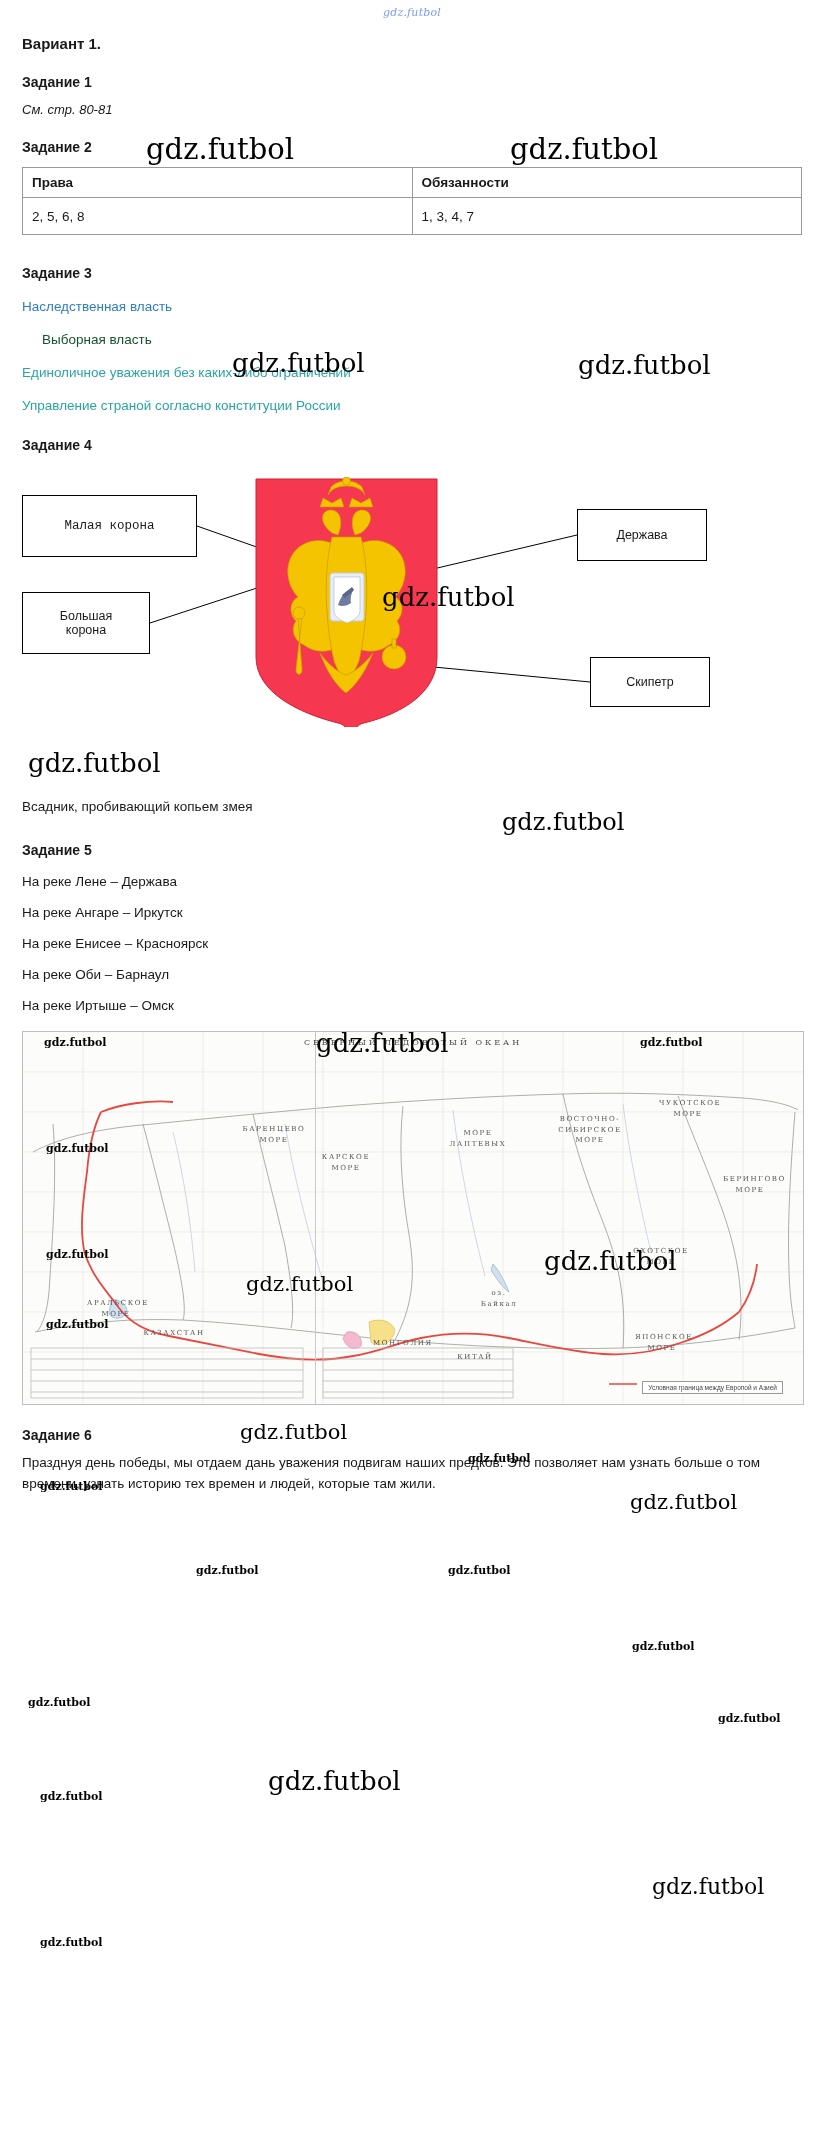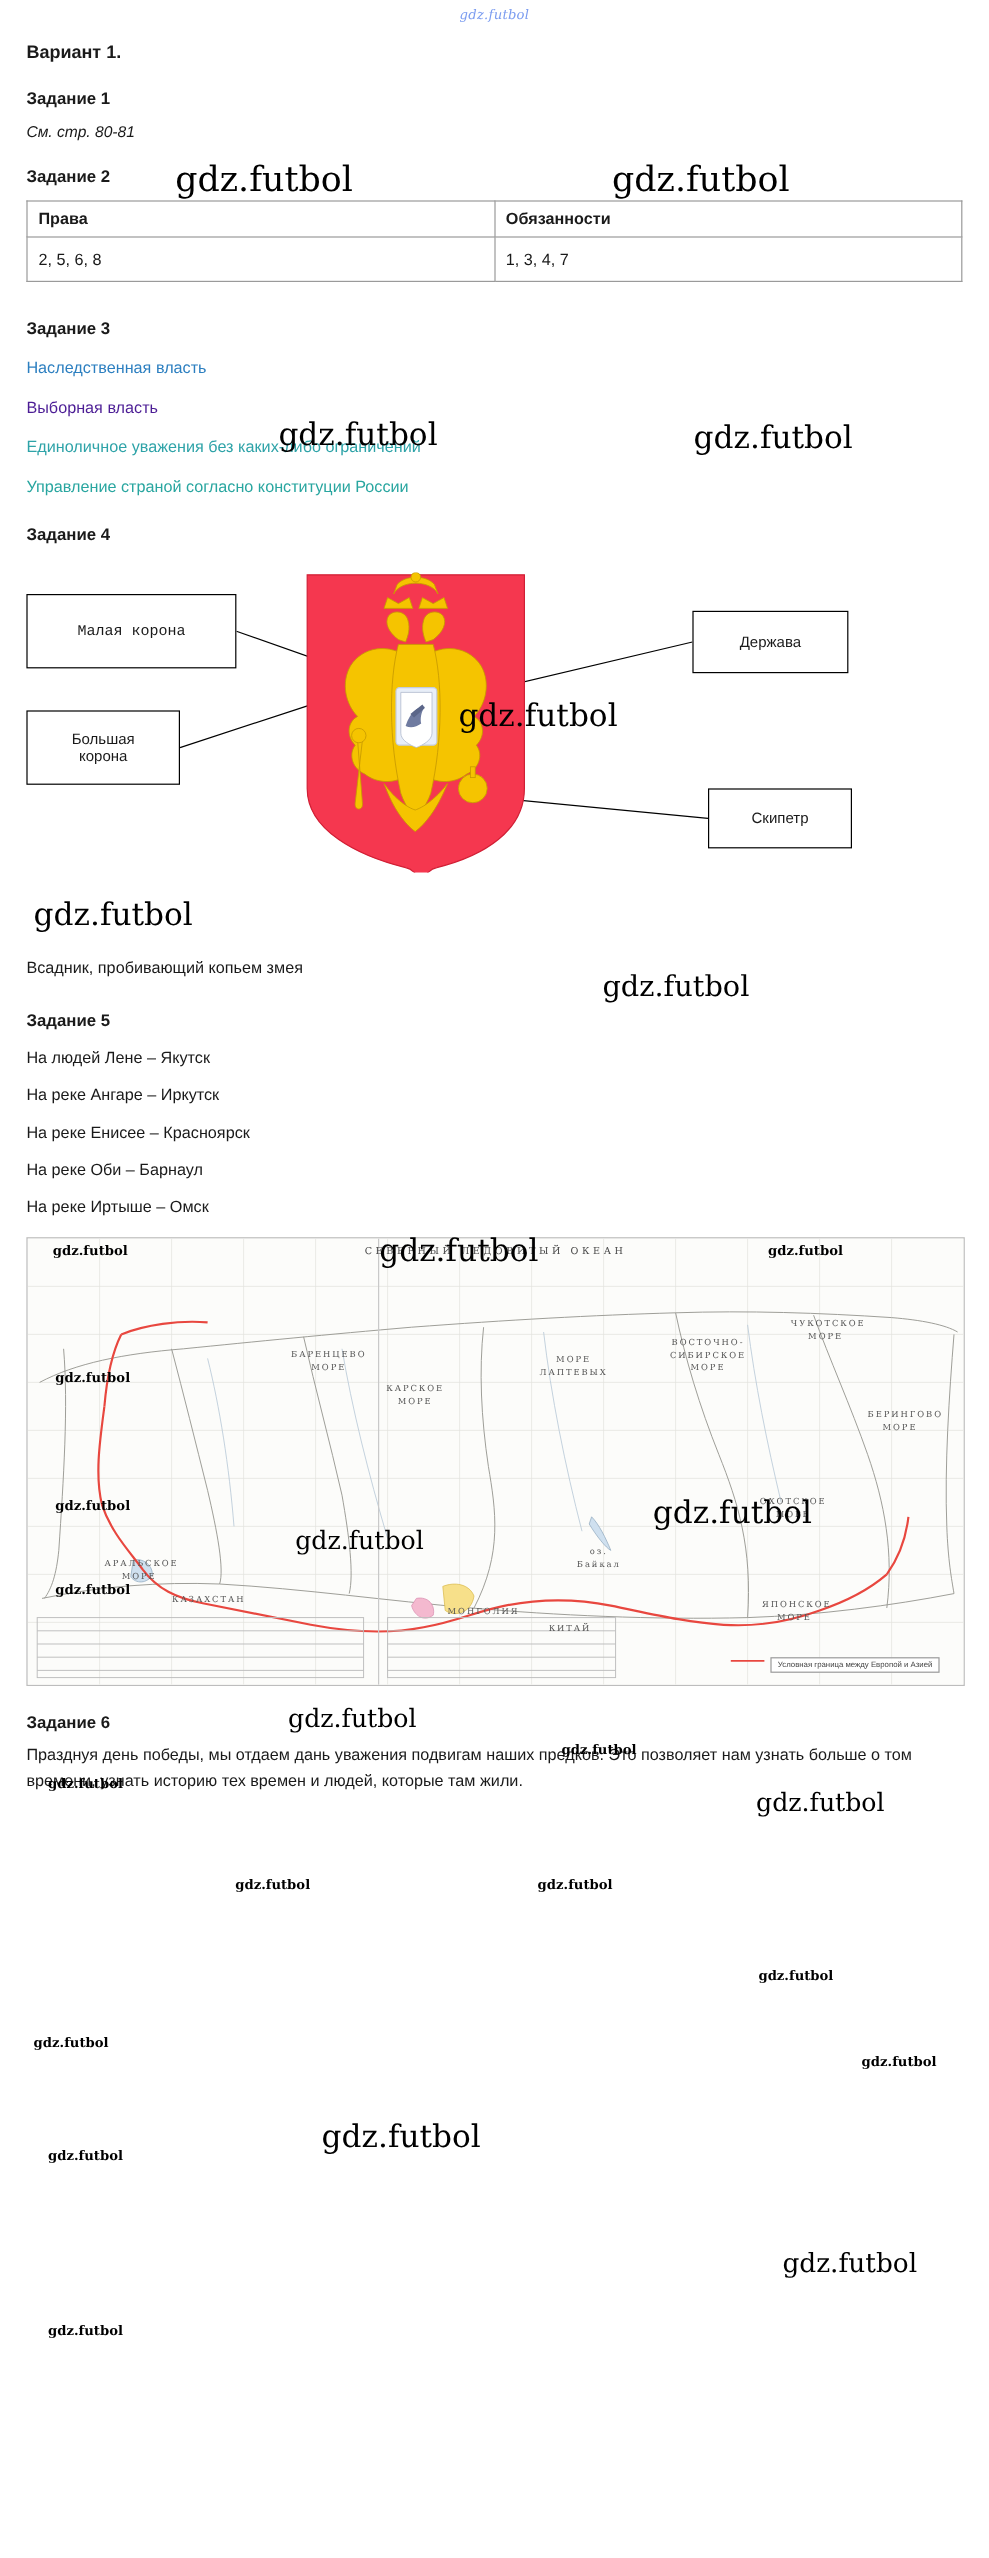--- a/index.html
+++ b/index.html
@@ -68,21 +68,21 @@
   }
   .tcol1 { width: 50%; }
   .tcol2 { width: 50%; }
 
   .answer-line {
     font-size: 13.5px;
     margin-top: 18px;
     color: #1e7fb5;
   }
   .answer-line.t1 { color: #2c7fc0; }
-  .answer-line.t2 { color: #4c1d95; }
+  .answer-line.t2 { color: #14532d; margin-left: 20px; }
   .answer-line.t3 { color: #2ea3a8; }
   .answer-line.t4 { color: #29a6a0; }
 
   
   .emblem-block {
     position: relative;
     height: 330px;
     margin-top: 14px;
   }
   .emblem-shield {
@@ -292,21 +292,21 @@
         <span>Держава</span>
       </div>
       <div class="callout c-skipetr">
         <span>Скипетр</span>
       </div>
     </div>
 
     <div class="under-emblem">Всадник, пробивающий копьем змея</div>
 
     <div class="task-h" style="margin-top:28px">Задание 5</div>
-    <div class="city-line">На людей Лене – Якутск</div>
+    <div class="city-line">На реке Лене – Держава</div>
     <div class="city-line">На реке Ангаре – Иркутск</div>
     <div class="city-line">На реке Енисее – Красноярск</div>
     <div class="city-line">На реке Оби – Барнаул</div>
     <div class="city-line">На реке Иртыше – Омск</div>
 
     <div class="map-wrap">
       <svg class="map-svg" width="780" height="372" viewBox="0 0 780 372">
         <rect x="0" y="0" width="780" height="372" fill="#fcfcfa"></rect>
 
         <g stroke="#e3e3de" stroke-width="0.6" fill="none">

